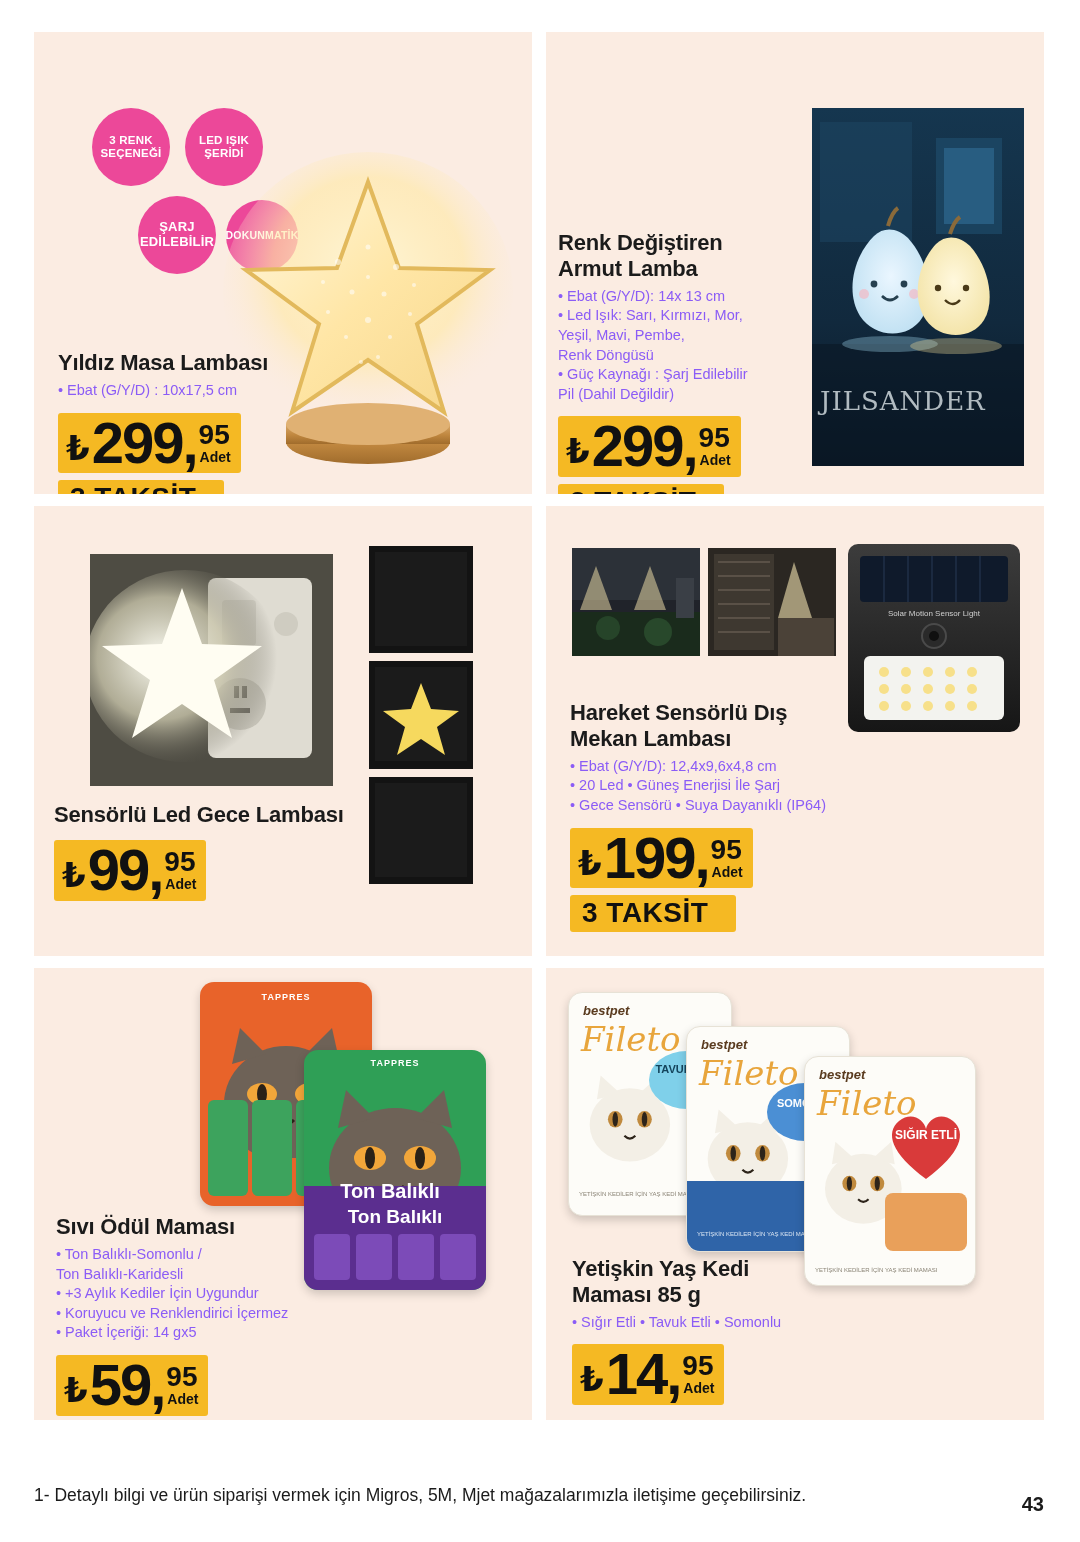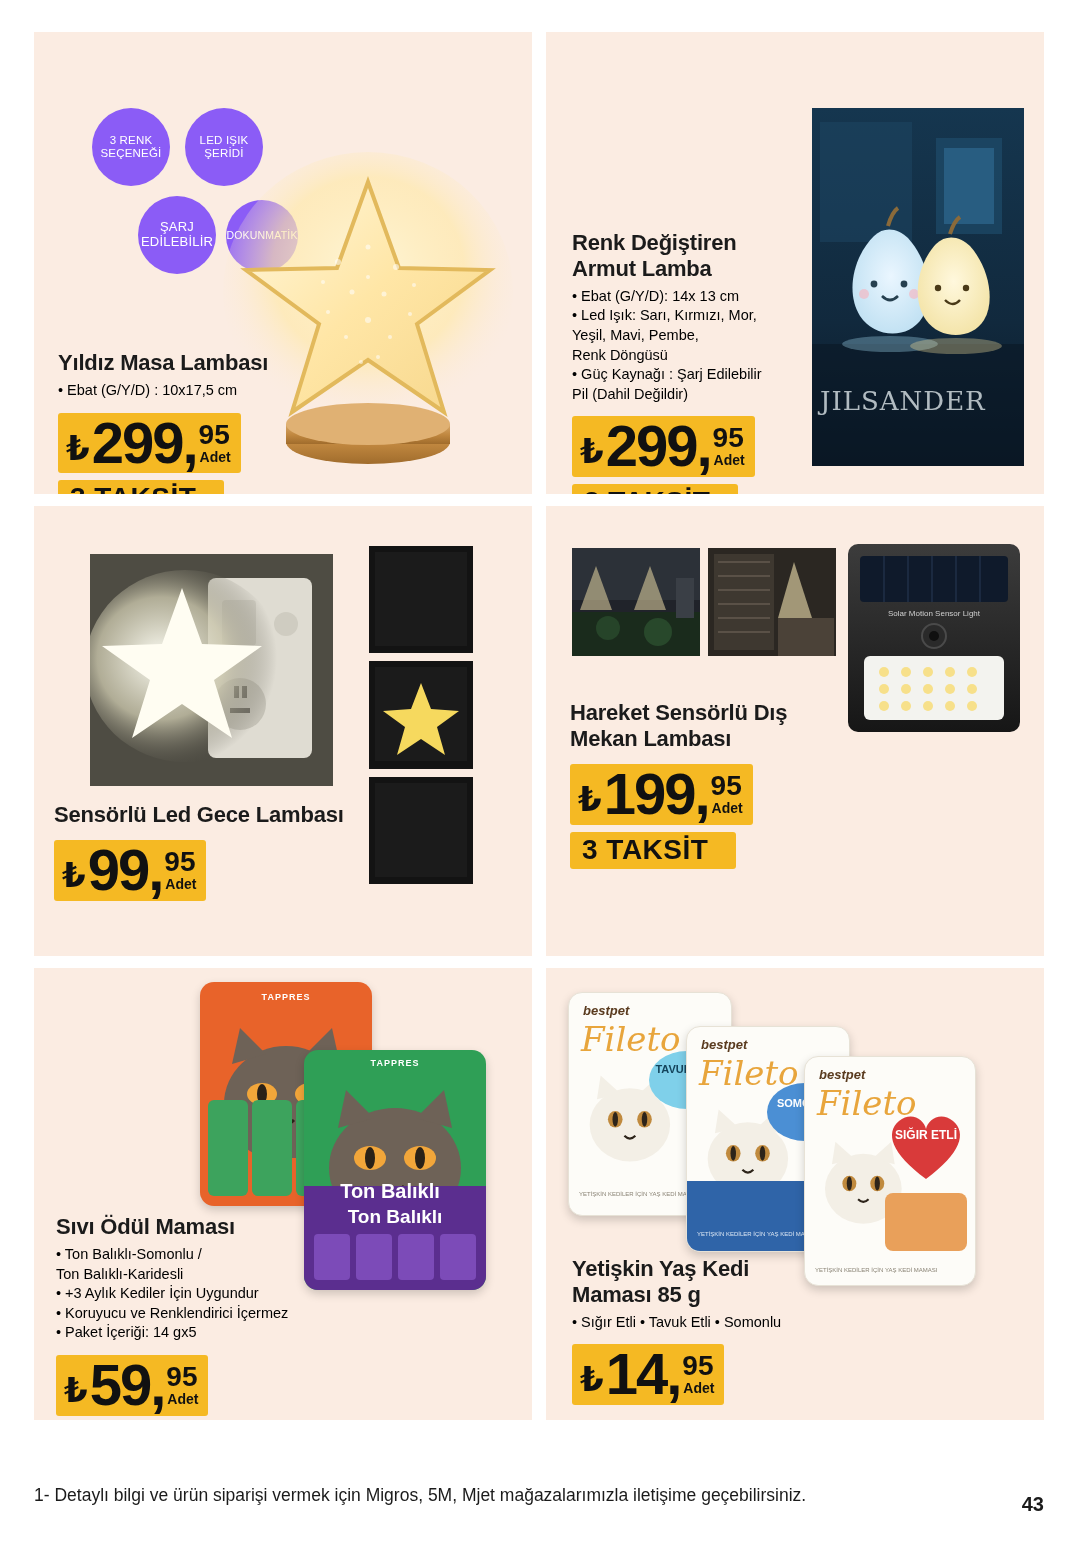--- a/index.html
+++ b/index.html
@@ -92,48 +92,48 @@
   .p-title {
     font-size: 22px;
     font-weight: bold;
     color: #1b1b1b;
     line-height: 1.18;
     letter-spacing: -0.2px;
   }
   .p-bullets {
     margin-top: 5px;
     font-size: 14.5px;
-    color: #000000;
+    color: #8b5cf6;
     line-height: 1.35;
   }
   .p-bullets div { white-space: nowrap; }
 
   
   .c1 .badges { position: absolute; left: 26px; top: 52px; width: 240px; height: 200px; }
   .badge {
     position: absolute;
     border-radius: 50%;
-    background: #8b5cf6;
+    background: #ec4899;
     color: #fff;
     display: flex; align-items: center; justify-content: center;
     text-align: center;
-    font-weight: normal;
+    font-weight: bold;
     line-height: 1.12;
     letter-spacing: 0.2px;
   }
   .b1 { left: 32px;  top: 24px;  width: 78px; height: 78px; font-size: 11.5px; }
   .b2 { left: 125px; top: 24px;  width: 78px; height: 78px; font-size: 11.5px; }
   .b3 { left: 78px;  top: 112px; width: 78px; height: 78px; font-size: 13px; }
   .b4 { left: 166px; top: 116px; width: 72px; height: 72px; font-size: 10.5px; }
 
   .c1 .info { position: absolute; left: 24px; top: 318px; }
   .star-lamp { position: absolute; right: 14px; top: 120px; width: 300px; height: 330px; }
 
   
-  .c2 .info { position: absolute; left: 26px; top: 198px; width: 250px; }
+  .c2 .info { position: absolute; left: 12px; top: 198px; width: 250px; }
   .c2 .photo {
     position: absolute; right: 20px; top: 76px;
     width: 212px; height: 358px;
     background: linear-gradient(170deg,#0d2336 0%,#123a57 45%,#0a1b2b 100%);
     overflow: hidden;
   }
 
   
   .c3 .photo-main {
     position: absolute; left: 56px; top: 48px;
@@ -458,20 +458,25 @@
             <circle cx="68" cy="172" r="5"></circle>
             <circle cx="90" cy="172" r="5"></circle>
           <circle cx="112" cy="172" r="5"></circle>
             <circle cx="134" cy="172" r="5"></circle>
         </g>
       </svg>
 
       <div class="info">
         <div class="p-title">Hareket Sensörlü Dış</div>
         <div class="p-title">Mekan Lambası</div>
+        <div class="p-bullets">
+          <div>• Ebat (G/Y/D): 12,4x9,6x4,8 cm</div>
+          <div>• 20 Led • Güneş Enerjisi İle Şarj</div>
+          <div>• Gece Sensörü • Suya Dayanıklı (IP64)</div>
+        </div>
         <div style="margin-top:12px;">
           <div class="price-tag">
             <span class="lira">₺</span>
             <span class="whole">199</span>
             <span class="comma">,</span>
             <span class="frac-wrap">
               <span class="frac">95</span>
               <span class="unit">Adet</span>
             </span>
           </div>

